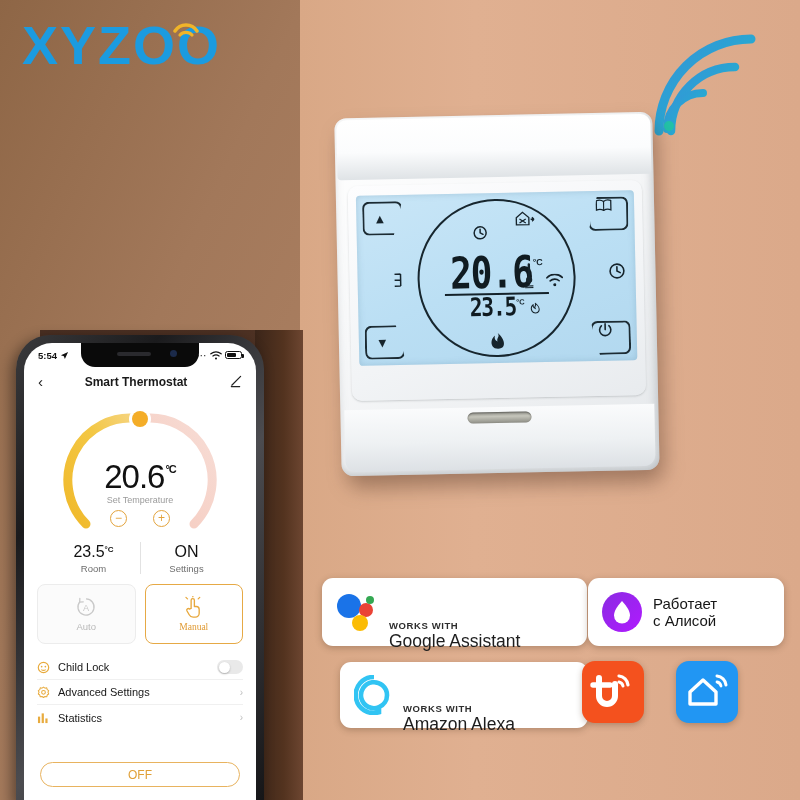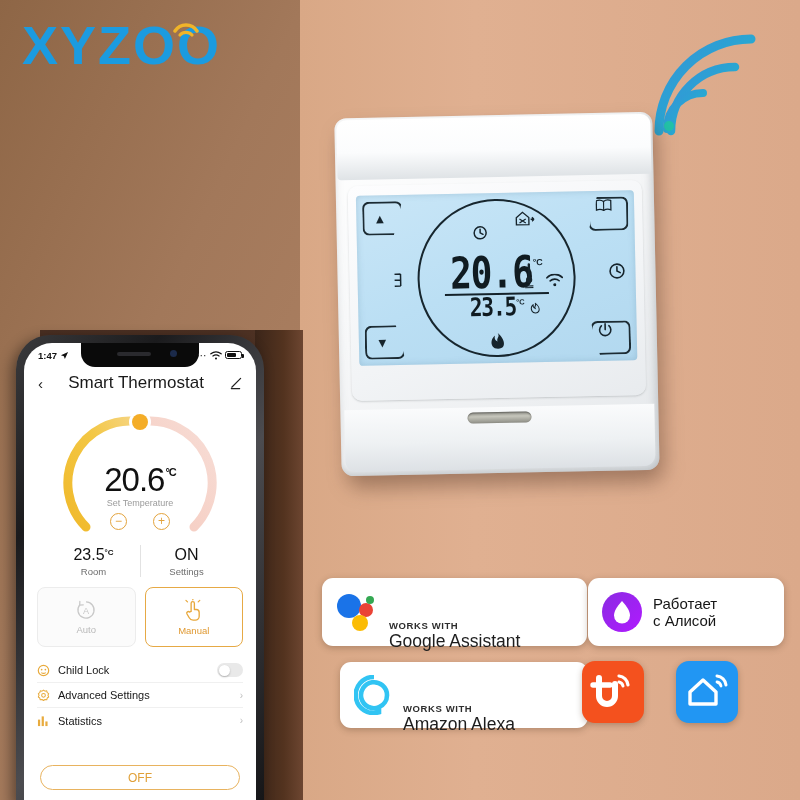--- a/index.html
+++ b/index.html
@@ -177,21 +177,21 @@
   }
   .battery::after {
     content:''; position: absolute; right: -3px; top: 2.5px;
     width: 1.6px; height: 3.5px; background: #111; border-radius: 0 1px 1px 0;
   }
   .battery i { position: absolute; left: 1px; top: 1px; bottom: 1px; width: 62%; background: #111; border-radius: 1px; display:block; }
   .app-header {
     display: flex; align-items: center; justify-content: space-between;
     padding: 6px 14px 8px; position: relative;
   }
-  .app-title { font-size: 17px; color: #1a1a1a; font-weight: normal; }
+  .app-title { font-size: 12px; color: #1a1a1a; font-weight: bold; }
   .chev-back { font-size: 15px; color: #222; }
   .dial-wrap { position: relative; height: 130px; margin-top: 4px; }
   .dial-center {
     position: absolute; left: 50%; top: 56px; transform: translateX(-50%);
     text-align: center; width: 160px;
   }
   .dial-temp {
     font-size: 33px; color: #111; font-weight: normal; letter-spacing: -1px;
     display: inline-flex; align-items: flex-start;
   }
@@ -214,21 +214,21 @@
   .readout-div { width: 1px; height: 32px; background: #e2e2e2; }
   .readout-val { font-size: 16px; color: #111; display: inline-flex; align-items: flex-start; }
   .readout-unit { font-size: 8px; font-weight: bold; margin-top: 2px; }
   .readout-cap { font-size: 9.5px; color: #6d6d6d; margin-top: 2px; }
   .modes { display: flex; gap: 9px; padding: 10px 13px 0; }
   .mode {
     flex: 1; height: 60px; border-radius: 8px; display: flex;
     flex-direction: column; align-items: center; justify-content: center; gap: 3px;
     border: 1px solid #ececec; background: #fbfbfb;
   }
-  .mode.active { border-color: #e6a945; background: #fff; }
+  .mode.active { border-color: #e6a945; background: #fff; font-family: Liberation Serif, serif; }
   .mode-label { font-size: 9.5px; color: #b9b9b9; }
   .mode.active .mode-label { color: #e09a33; }
   .rows { margin-top: 11px; padding: 0 13px; }
   .row {
     display: flex; align-items: center; gap: 8px; height: 25px;
     border-bottom: 1px solid #f0f0f0; font-size: 11px; color: #171717;
   }
   .row:last-child { border-bottom: none; }
   .row-label { flex: 1; }
   .toggle {
@@ -389,21 +389,21 @@
     <div class="phone-frame">
       <div class="phone-screen">
 
         <div class="notch">
           <div class="notch-speaker"></div>
           <div class="notch-cam"></div>
         </div>
 
         <div class="statusbar">
           <div style="display:flex;align-items:center;gap:3px;">
-            <span>1:47</span>
+            <span>5:54</span>
             <svg width="9" height="9" viewBox="0 0 10 10">
               <path d="M9 1 L1 4.6 L4.3 5.7 L5.4 9 Z" fill="#111"></path>
             </svg>
           </div>
           <div class="sb-right">
             <span style="font-size:7px;letter-spacing:1px;">····</span>
             <svg width="12" height="9" viewBox="0 0 14 10">
               <path d="M1 3 A10 10 0 0 1 13 3" stroke="#111" stroke-width="1.5" fill="none" stroke-linecap="round"></path>
               <path d="M3.4 5.6 A6 6 0 0 1 10.6 5.6" stroke="#111" stroke-width="1.4" fill="none" stroke-linecap="round"></path>
               <circle cx="7" cy="8.4" r="1.2" fill="#111"></circle>

